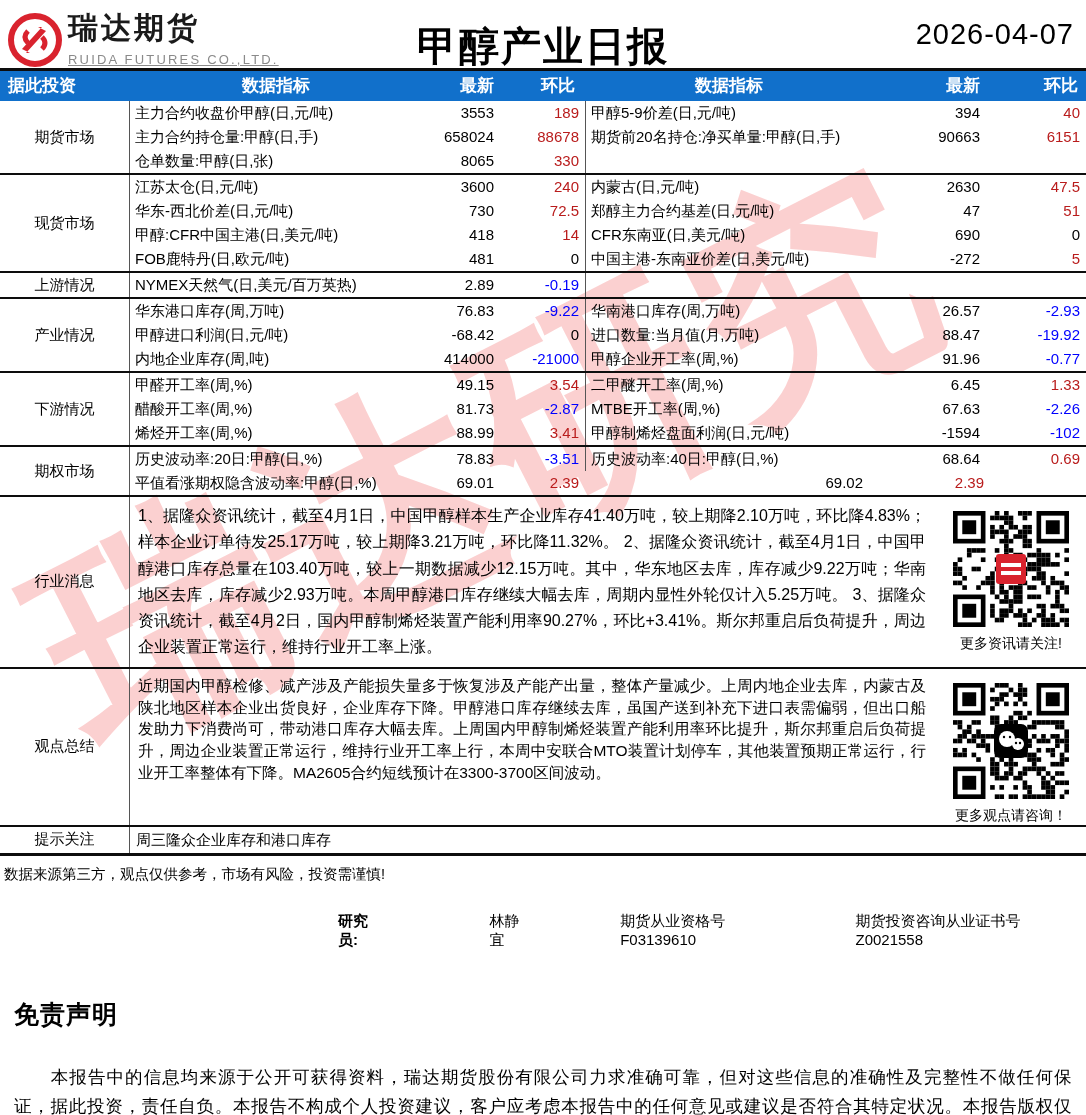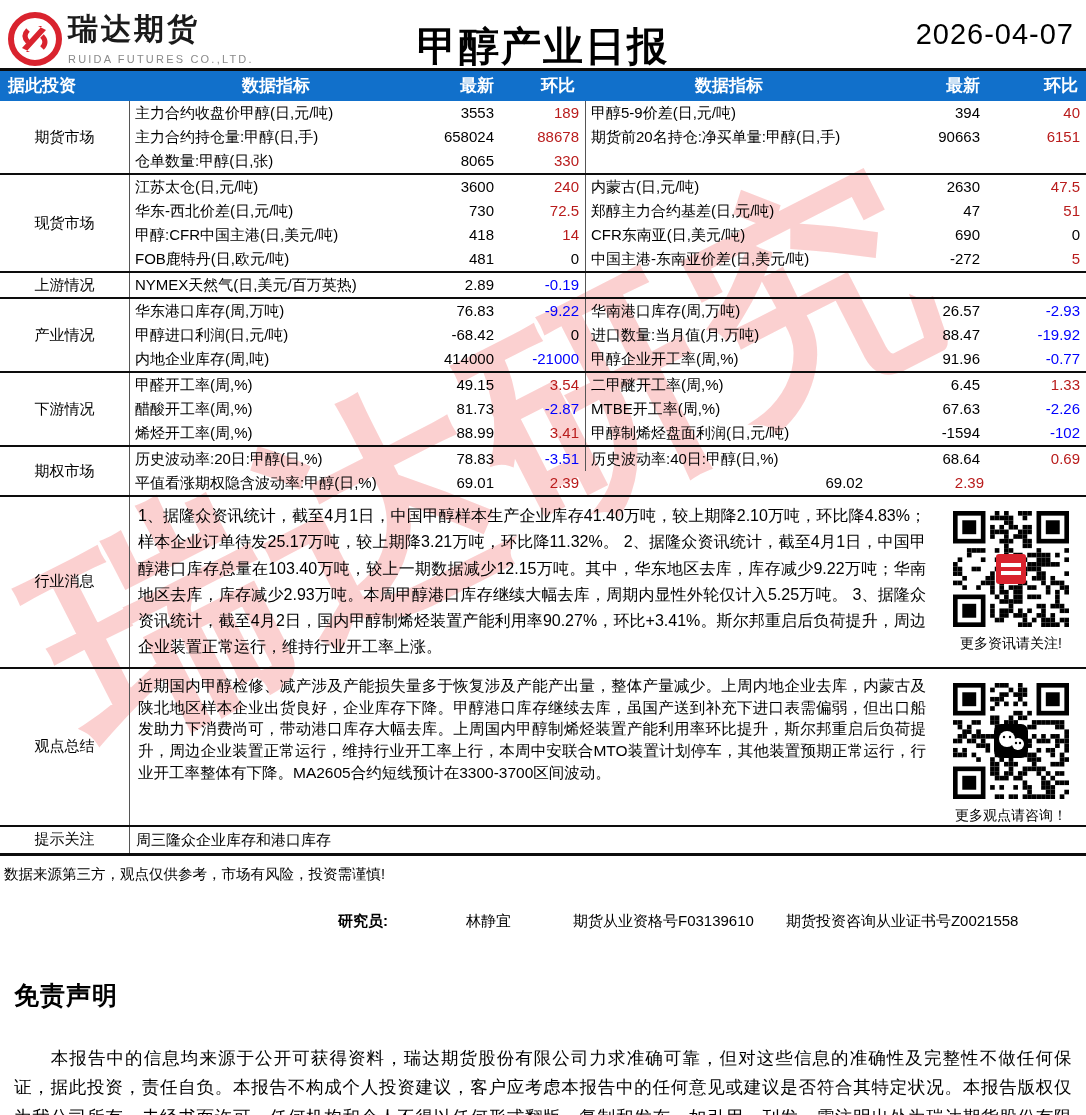--- a/index.html
+++ b/index.html
@@ -19,21 +19,21 @@
     transform:rotate(-27deg); transform-origin:420px 150px;
     pointer-events:none; z-index:0; white-space:nowrap;
   }
   .content { position:relative; z-index:1; }
 
   
   .hdr { height:68px; position:relative; }
   .logo { position:absolute; left:8px; top:12px; display:flex; align-items:center; }
   .logo-txt { margin-left:6px; }
   .logo-cn { font-size:30px; font-weight:800; color:#1a1a1a; letter-spacing:3px; line-height:32px; }
-  .logo-en { font-size:11px; color:#8a8a8a; letter-spacing:2.2px; margin-top:8px; }
+  .logo-en { font-size:13px; color:#8a8a8a; letter-spacing:2.2px; margin-top:8px;text-decoration:underline; }
   .rpt-title { position:absolute; left:0; right:0; top:16px; text-align:center;
     font-size:40px; font-weight:900; letter-spacing:2px; line-height:60px; }
   .rpt-date { position:absolute; right:12px; top:18px; font-size:29px; letter-spacing:1px; }
 
   
   .bluebar {
     border-top:3px solid #0d0d0d;
     background:#1170cb; color:#fff; font-weight:700; font-size:17px;
     display:grid; grid-template-columns:130px 292px 82px 81px 288px 117px 96px;
     height:33px; align-items:center;
@@ -73,21 +73,21 @@
   .para-view { font-size:15.5px; line-height:21.8px; }
   .qrcol { width:150px; flex:0 0 150px; display:flex; flex-direction:column; align-items:center; padding-top:14px; }
   .qr-caption { font-size:14px; margin-top:4px; }
   .qr-caption.serif { font-family:"Liberation Serif","DejaVu Serif",serif; }
   .tip-row { display:flex; border-top:2px solid #0d0d0d; border-bottom:3px solid #0d0d0d; }
   .tip-text { flex:1; font-size:15px; line-height:26px; padding-left:6px; }
   .tip-row .cat-cell { min-height:26px; }
 
   
   .foot-note { font-size:14.5px; margin:9px 0 0 4px; }
-  .researcher { margin-top:28px; font-size:15px; display:flex; }
+  .researcher { margin-top:28px; font-size:15px; display:flex;gap:24px; }
   .res-label { font-weight:700; margin-left:338px; }
   .res-name { margin-left:78px; }
   .res-q1 { margin-left:62px; }
   .res-q2 { margin-left:32px; }
 
   .disclaimer { margin-top:48px; padding:0 14px; }
   .disc-title { font-size:25px; font-weight:900; letter-spacing:1px; }
   .disc-body {
     margin-top:32px; font-size:17.5px; line-height:29.5px;
     text-align:justify; text-indent:2.1em; letter-spacing:0.5px;

